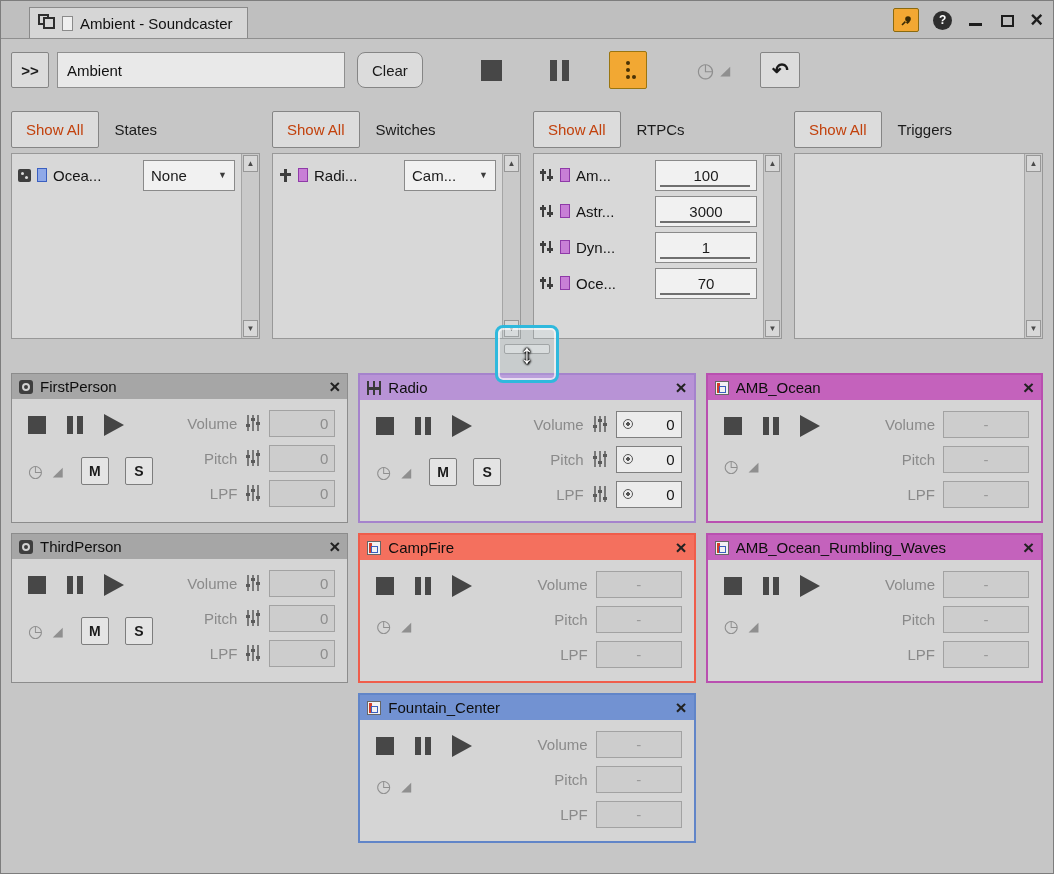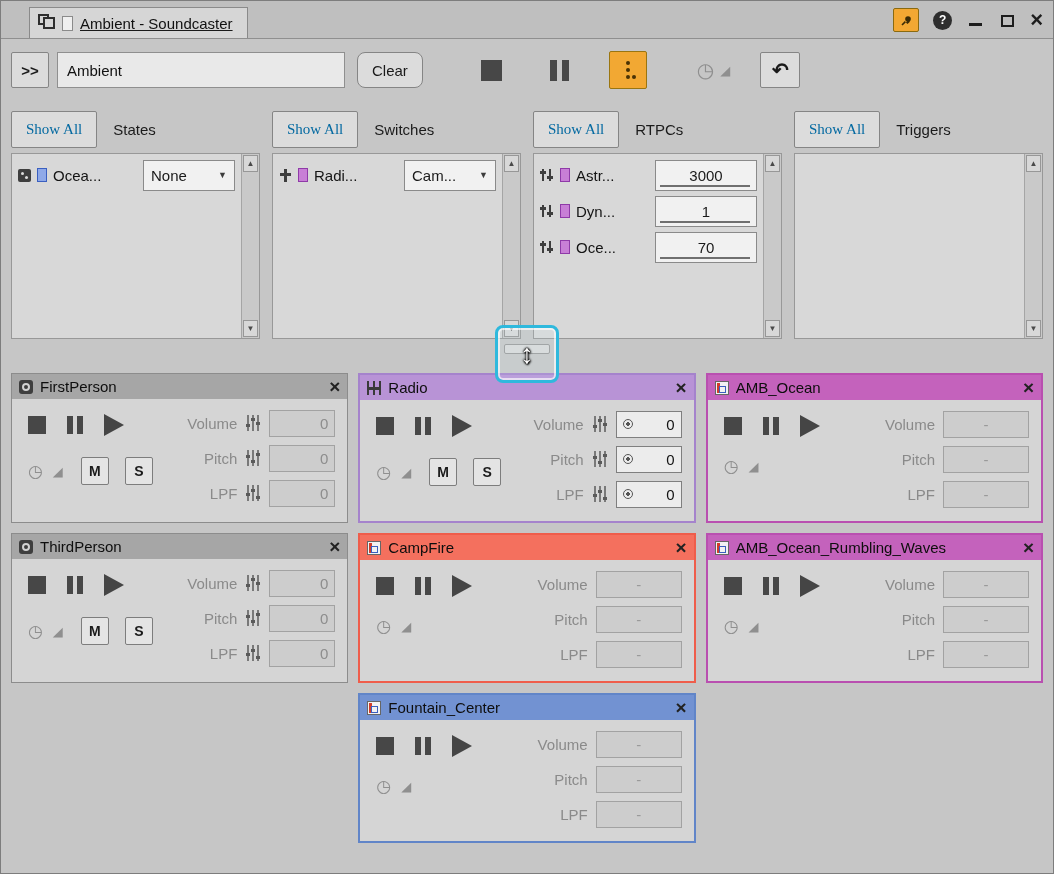--- a/index.html
+++ b/index.html
@@ -2,21 +2,21 @@
 <html><head>
 <meta charset="utf-8">
 <style>
   * { margin:0; padding:0; box-sizing:border-box; }
   html,body { width:1054px; height:874px; overflow:hidden; }
   body { font-family:"Liberation Sans", sans-serif; font-size:15px; color:#1a1a1a; background:#c6c6c6; }
   .window { width:1054px; height:874px; border:1px solid #7d7d7d; display:flex; flex-direction:column; background:#c6c6c6; }
 
   
   .titlebar { height:38px; background:#bfbfbf; border-bottom:1px solid #8f8f8f; display:flex; align-items:flex-end; position:relative; }
-  .tab { height:31px; margin-left:28px; padding:0 14px 0 8px; background:#d6d6d6; border:1px solid #8a8a8a; border-bottom:none; display:flex; align-items:center; gap:7px;text-decoration:underline; }
+  .tab { height:31px; margin-left:28px; padding:0 14px 0 8px; background:#d6d6d6; border:1px solid #8a8a8a; border-bottom:none; display:flex; align-items:center; gap:7px; }
   .tab-title { font-size:15px; color:#111; white-space:nowrap; }
   .doc-icon { width:11px; height:15px; background:#efefef; border:1px solid #8a8a8a; display:inline-block; }
   .win-buttons { position:absolute; right:10px; top:7px; display:flex; align-items:center; gap:14px; }
   .pin-btn { width:26px; height:24px; background:#f2a833; border:1px solid #8a6a10; border-radius:2px; display:flex; align-items:center; justify-content:center; cursor:pointer; }
   .help-btn { width:19px; height:19px; border-radius:50%; background:#2e2e2e; color:#fff; font-size:12px; font-weight:bold; display:flex; align-items:center; justify-content:center; cursor:pointer; }
   .min-btn,.max-btn { width:18px; height:18px; display:flex; align-items:flex-end; justify-content:center; cursor:pointer; }
   .min-bar { width:13px; height:3px; background:#1d1d1d; margin-bottom:3px; }
   .max-box { width:13px; height:12px; border:2px solid #1d1d1d; margin-bottom:2px; }
   .close-btn { font-size:22px; font-weight:bold; color:#1d1d1d; line-height:18px; cursor:pointer; }
 
@@ -39,21 +39,21 @@
   .dots-icon::after { content:""; position:absolute; left:6px; top:7px; width:4px; height:4px; border-radius:50%; background:#4a3205; }
   .clock-fade { display:flex; align-items:center; gap:6px; }
   .clock-icon { color:#8f8f8f; font-size:20px; line-height:1; }
   .fade-corner-icon { color:#8f8f8f; font-size:13px; line-height:1; }
   .tb-btn.reset { width:40px; font-size:20px; font-weight:bold; padding:0; }
 
   
   .filters { height:240px; display:grid; grid-template-columns:repeat(4,1fr); gap:12px; padding:4px 10px 2px; }
   .panel-block { display:flex; flex-direction:column; min-width:0; }
   .panel-head { height:48px; display:flex; align-items:center; gap:16px; }
-  .show-all-btn { height:37px; padding:0 14px; background:#dcdcdc; border:1px solid #858585; border-radius:2px; font-family:Liberation Serif, serif; font-size:15px; cursor:pointer; color:#0369a1; }
+  .show-all-btn { height:37px; padding:0 14px; background:#dcdcdc; border:1px solid #858585; border-radius:2px; font-family:Liberation Sans, sans-serif; font-size:15px; cursor:pointer; color:#c2410c; }
   .panel-title { color:#1b1b1b; }
   .listbox { flex:1; background:#d8d8d8; border:1px solid #989898; display:flex; min-height:0; }
   .list-content { flex:1; padding:3px 2px; min-width:0; }
   .list-item { height:36px; display:flex; align-items:center; gap:6px; padding:0 4px; min-width:0; }
   .item-label { white-space:nowrap; overflow:hidden; max-width:64px; color:#141414; }
   .dropdown { min-width:92px; height:31px; margin-left:auto; background:#f1f1f1; border:1px solid #8a8a8a; display:flex; align-items:center; gap:8px; padding:12px 7px; cursor:pointer; }
   .dd-label { white-space:nowrap; overflow:hidden; max-width:58px; }
   .dd-arrow { margin-left:auto; font-size:9px; color:#3c3c3c; }
   .rtpc-value { width:102px; height:31px; margin-left:auto; background:#f1f1f1; border:1px solid #8a8a8a; position:relative; display:flex; align-items:center; justify-content:center; cursor:pointer; }
   .rtpc-value::after { content:""; position:absolute; left:4px; right:6px; bottom:3px; height:2px; background:#6f6f6f; }
@@ -233,20 +233,28 @@
       </div>
     </div>
 
     <div class="panel-block">
       <div class="panel-head">
         <button class="show-all-btn">Show All</button>
         <span class="panel-title">RTPCs</span>
       </div>
       <div class="listbox">
         <div class="list-content" id="rtpc-list">
+  <div class="list-item">
+    <span class="rtpc-glyph"></span>
+    <span class="type-chip chip-purple"></span>
+    <span class="item-label">Am...</span>
+    <span class="rtpc-value">
+      <span class="rtpc-num">100</span>
+    </span>
+  </div>
 
   <div class="list-item">
     <span class="rtpc-glyph"></span>
     <span class="type-chip chip-purple"></span>
     <span class="item-label">Astr...</span>
     <span class="rtpc-value">
       <span class="rtpc-num">3000</span>
     </span>
   </div>
 

